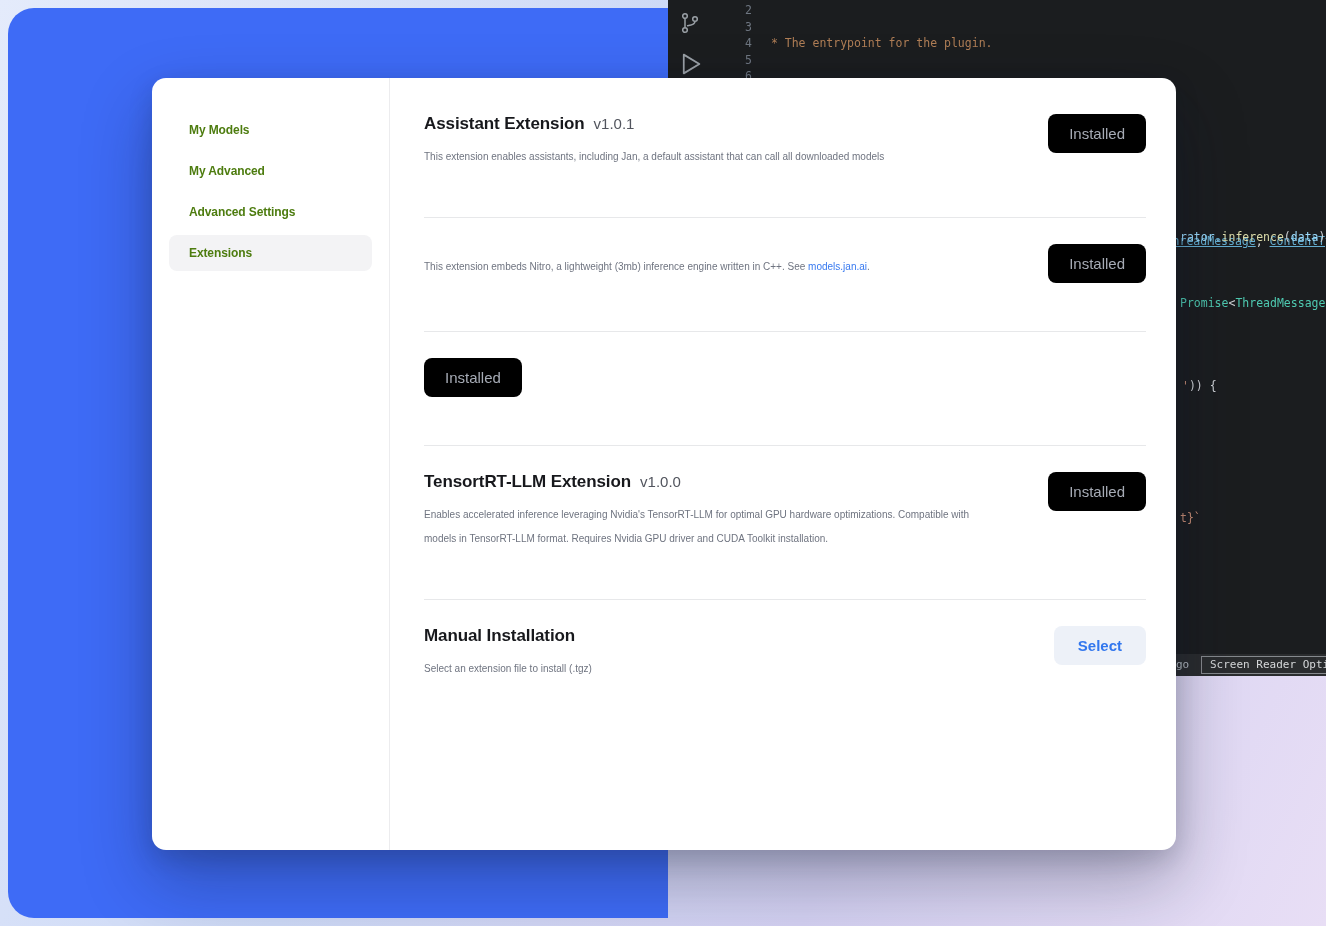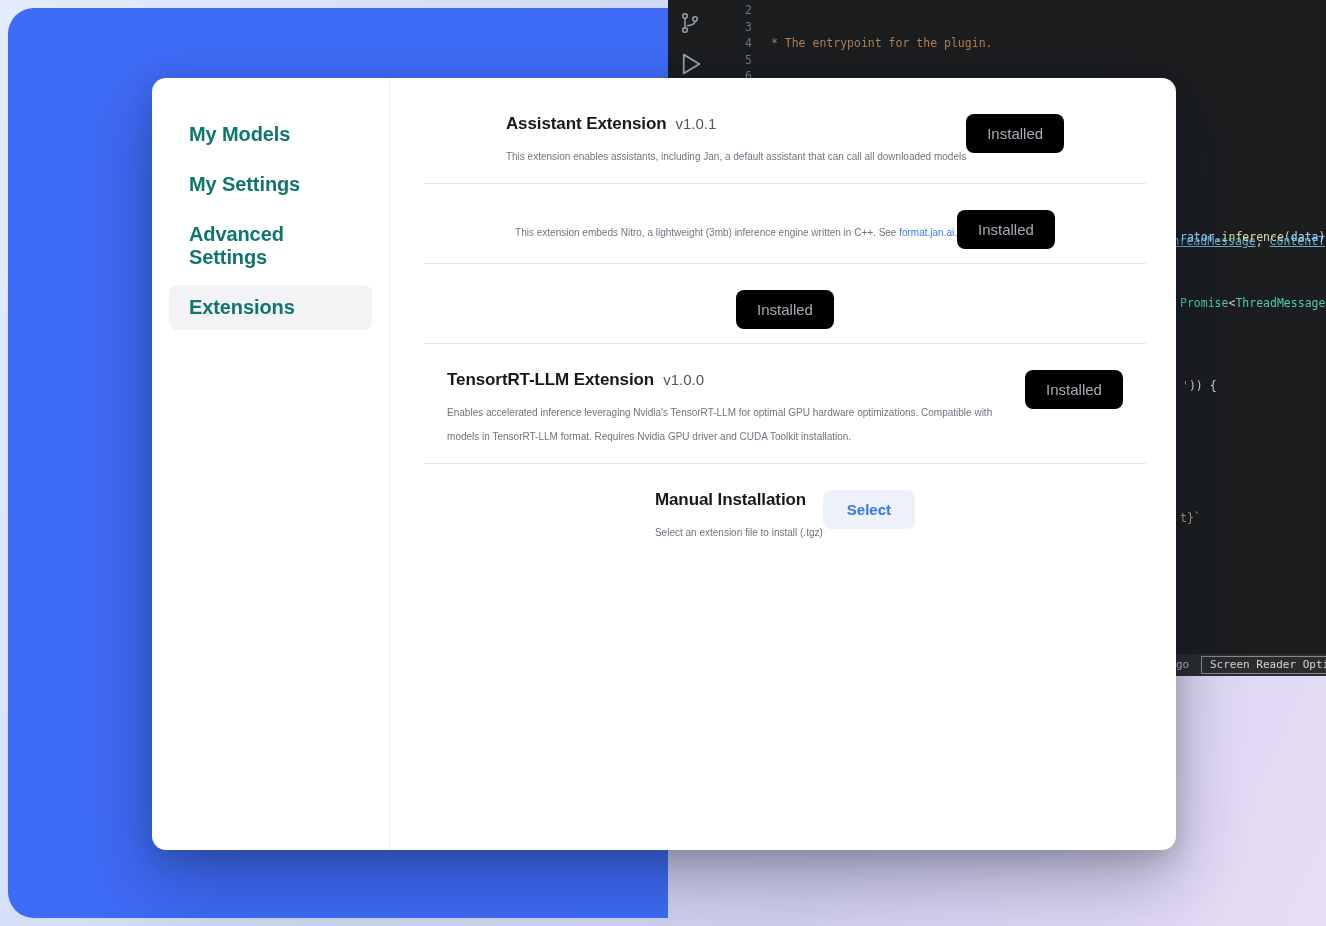--- a/index.html
+++ b/index.html
@@ -48,29 +48,29 @@
   }
 
   
   .card {
     position:absolute; left:152px; top:78px; width:1024px; height:772px;
     background:#ffffff; border-radius:14px; display:flex; overflow:hidden;
     box-shadow:0 30px 70px rgba(15,23,42,.32), 0 8px 24px rgba(15,23,42,.16);
   }
   .sidebar { width:238px; border-right:1px solid #ececee; padding:34px 17px 0; flex:none; }
   .side-item {
-    padding:11px 20px; border-radius:8px; font-weight:700; font-size:20px;
-    color:#0f766e; margin-bottom:5px; letter-spacing:-0.1px; cursor:pointer;
+    padding:11px 20px; border-radius:8px; font-weight:700; font-size:12px;
+    color:#4d7c0f; margin-bottom:5px; letter-spacing:-0.1px; cursor:pointer;
   }
   .side-item.active { background:#f3f3f5; }
 
   .content { flex:1; padding:20px 30px 0 34px; }
   .section {
-    display:flex; justify-content:center; align-items:flex-start;
-    padding:26px 0 14px; border-bottom:1px solid #e7e8ea;
+    display:flex; justify-content:space-between; align-items:flex-start;
+    padding:26px 0 48px; border-bottom:1px solid #e7e8ea;
   }
   .section.first { padding-top:16px; }
   .section.last { border-bottom:none; padding-bottom:24px; }
   .sec-title { font-size:17px; font-weight:700; color:#17181c; letter-spacing:-0.1px; }
   .sec-version { font-weight:400; font-size:15px; color:#52555e; margin-left:9px; letter-spacing:0; }
   .sec-desc { margin-top:11px; font-size:10px; line-height:24px; color:#6f7480; max-width:578px; }
   .link { color:#3779f0; text-decoration:none; cursor:pointer; }
 
   .btn {
     border:none; border-radius:8px; padding:11px 21px; font-size:15px;
@@ -124,38 +124,38 @@
       <span class="status-badge">Screen Reader Optimized</span>
     </div>
   </div>
 
   <div class="blue-panel"></div>
 
   <div class="card">
 
     <div class="sidebar">
       <div class="side-item">My Models</div>
-      <div class="side-item">My Settings</div>
+      <div class="side-item">My Advanced</div>
       <div class="side-item">Advanced Settings</div>
       <div class="side-item active">Extensions</div>
     </div>
 
     <div class="content">
 
       <div class="section first">
         <div>
           <h3 class="sec-title"><span>Assistant Extension</span><span class="sec-version">v1.0.1</span></h3>
           <p class="sec-desc">This extension enables assistants, including Jan, a default assistant that can call all downloaded models</p>
         </div>
         <button class="btn btn-installed">Installed</button>
       </div>
 
       <div class="section">
         <div>
-          <p class="sec-desc"><span>This extension embeds Nitro, a lightweight (3mb) inference engine written in C++. See </span><a class="link">format.jan.ai</a><span>.</span></p>
+          <p class="sec-desc"><span>This extension embeds Nitro, a lightweight (3mb) inference engine written in C++. See </span><a class="link">models.jan.ai</a><span>.</span></p>
         </div>
         <button class="btn btn-installed">Installed</button>
       </div>
 
       <div class="section">
         <button class="btn btn-installed">Installed</button>
       </div>
 
       <div class="section">
         <div>

